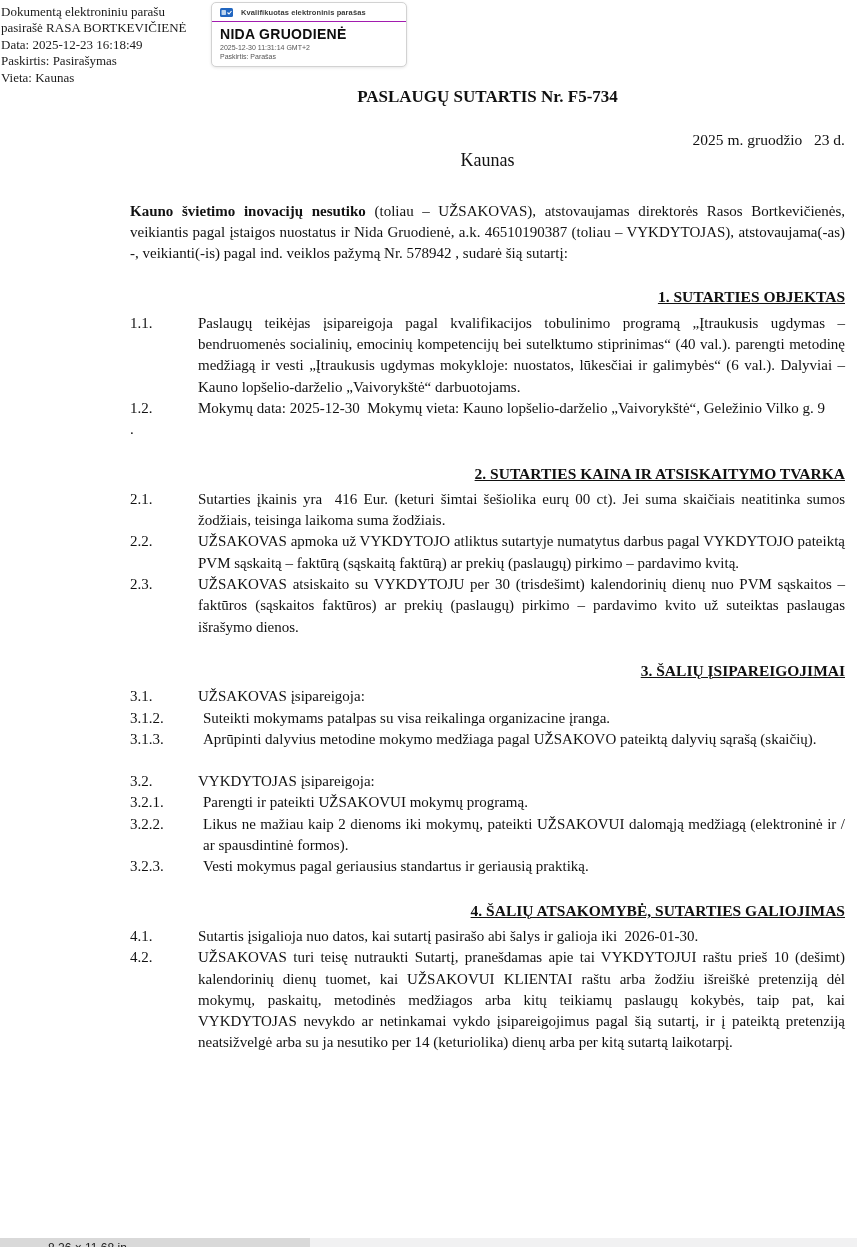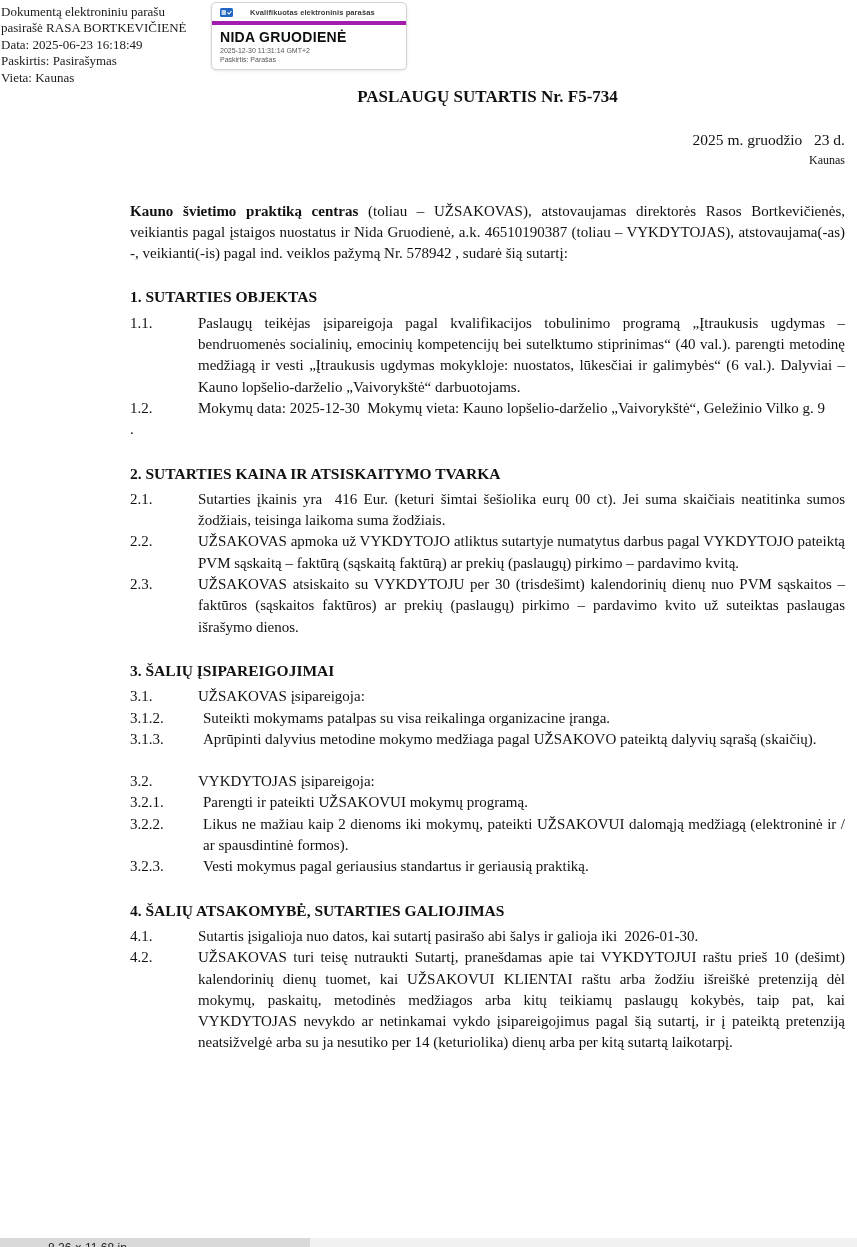--- a/index.html
+++ b/index.html
@@ -6,56 +6,56 @@
   .page{position:relative;width:857px;height:1247px;background:#ffffff;overflow:hidden;
         font-family:"Liberation Serif","DejaVu Serif",serif;color:#111;}
 
   
   .sig-left{position:absolute;left:1px;top:4px;font-size:13px;line-height:16.4px;color:#1a1a1a;}
 
   
   .badge{position:absolute;left:211px;top:2px;width:196px;box-sizing:border-box;background:#fff;
          border:1px solid #d2d2d2;border-radius:5px;box-shadow:0 1px 3px rgba(0,0,0,.10);
          font-family:"Liberation Sans","DejaVu Sans",sans-serif;}
-  .badge-header{display:flex;align-items:flex-start;gap:17px;padding:5px 8px 4px;border-bottom:4px solid #a21caf;}
+  .badge-header{display:flex;align-items:flex-start;gap:8px;padding:5px 8px 4px;border-bottom:1px solid #a21caf;}
   .badge-header-label{font-size:7.5px;font-weight:bold;color:#3a3a3a;letter-spacing:.1px;}
   .badge-icon{flex:0 0 auto;display:block;}
   .badge-name{font-size:14px;font-weight:bold;color:#0e0e0e;padding:4px 8px 1px;letter-spacing:.3px;}
   .badge-time{font-size:7px;color:#555;padding:1px 8px 0;}
   .badge-purpose{font-size:7px;color:#555;padding:2px 8px 6px;}
 
   
   .content{position:absolute;left:130px;top:0;width:715px;padding-top:86px;box-sizing:border-box;
            font-size:15px;line-height:21.3px;}
   .doc-title{text-align:center;font-weight:bold;font-size:17px;line-height:21px;}
   .doc-date{text-align:right;margin-top:22px;font-size:15.5px;white-space:pre;}
-  .doc-city{text-align:right;font-size:12px;}
+  .doc-city{text-align:center;font-size:18px;}
   .intro{margin-top:29px;text-align:justify;}
-  .sec-heading{text-align:left;font-weight:bold;font-size:15.5px;margin:22px 0 5px;}
+  .sec-heading{text-align:right;font-weight:bold;font-size:15.5px;margin:22px 0 5px;text-decoration:underline;}
   .item{display:flex;gap:28px;}
   .item .num{flex:0 0 auto;min-width:34px;margin-right:6px;white-space:nowrap;}
   .item.deep .num{min-width:40px;margin-right:5px;}
   .item .txt{flex:1 1 auto;text-align:justify;}
   .spacer{height:21px;}
 
   
   .footer-bar{position:absolute;left:0;bottom:0;width:100%;height:9px;background:#f1f1f2;overflow:hidden;}
   .footer-left{position:absolute;left:0;top:0;width:310px;height:100%;background:#d9d9d9;
                box-sizing:border-box;padding:3px 0 0 48px;overflow:hidden;
                font-family:"Liberation Sans","DejaVu Sans",sans-serif;font-size:12px;color:#222;}
 </style>
 </head>
 <body>
 
 <div class="page">
 
   <div class="sig-left">
     <div>Dokumentą elektroniniu parašu</div>
     <div>pasirašė RASA BORTKEVIČIENĖ</div>
-    <div>Data: 2025-06-23 16:18:49</div>
+    <div>Data: 2025-12-23 16:18:49</div>
     <div>Paskirtis: Pasirašymas</div>
     <div>Vieta: Kaunas</div>
   </div>
 
   <div class="badge">
     <div class="badge-header">
       <svg class="badge-icon" width="13" height="9" viewBox="0 0 13 9">
         <rect x="0" y="0" width="13" height="9" rx="1.5" fill="#2166c0"></rect>
         <rect x="1.5" y="2" width="4.5" height="5" rx="0.8" fill="#bcd4ee"></rect>
         <path d="M7.5 4.5 L9 6 L11.5 3" stroke="#ffffff" stroke-width="1.1" fill="none"></path>
@@ -64,21 +64,21 @@
     </div>
     <div class="badge-name">NIDA GRUODIENĖ</div>
     <div class="badge-time">2025-12-30 11:31:14 GMT+2</div>
     <div class="badge-purpose">Paskirtis: Parašas</div>
   </div>
 
   <div class="content">
     <div class="doc-title">PASLAUGŲ SUTARTIS Nr. F5-734</div>
     <div class="doc-date">2025 m. gruodžio   23 d.</div>
     <div class="doc-city">Kaunas</div>
-    <p class="intro"><b>Kauno švietimo praktiką centras</b><span> (toliau – UŽSAKOVAS), atstovaujamas direktorės Rasos Bortkevičienės, veikiantis pagal įstaigos nuostatus ir Nida Gruodienė, a.k. 46510190387 (toliau – VYKDYTOJAS), atstovaujama(-as) -, veikianti(-is) pagal ind. veiklos pažymą Nr. 578942 , sudarė šią sutartį:</span></p>
+    <p class="intro"><b>Kauno švietimo inovacijų nesutiko</b><span> (toliau – UŽSAKOVAS), atstovaujamas direktorės Rasos Bortkevičienės, veikiantis pagal įstaigos nuostatus ir Nida Gruodienė, a.k. 46510190387 (toliau – VYKDYTOJAS), atstovaujama(-as) -, veikianti(-is) pagal ind. veiklos pažymą Nr. 578942 , sudarė šią sutartį:</span></p>
     <div id="sections">
         <div class="sec-heading">1. SUTARTIES OBJEKTAS</div>
         <div class="item">
           <span class="num">1.1.</span>
           <span class="txt">Paslaugų teikėjas įsipareigoja pagal kvalifikacijos tobulinimo programą „Įtraukusis ugdymas – bendruomenės socialinių, emocinių kompetencijų bei sutelktumo stiprinimas“ (40 val.). parengti metodinę medžiagą ir vesti „Įtraukusis ugdymas mokykloje: nuostatos, lūkesčiai ir galimybės“ (6 val.). Dalyviai – Kauno lopšelio-darželio „Vaivorykštė“ darbuotojams.</span>
         </div>
         <div class="item">
           <span class="num">1.2.</span>
           <span class="txt">Mokymų data: 2025-12-30&nbsp; Mokymų vieta: Kauno lopšelio-darželio „Vaivorykštė“, Geležinio Vilko g. 9</span>
         </div>

